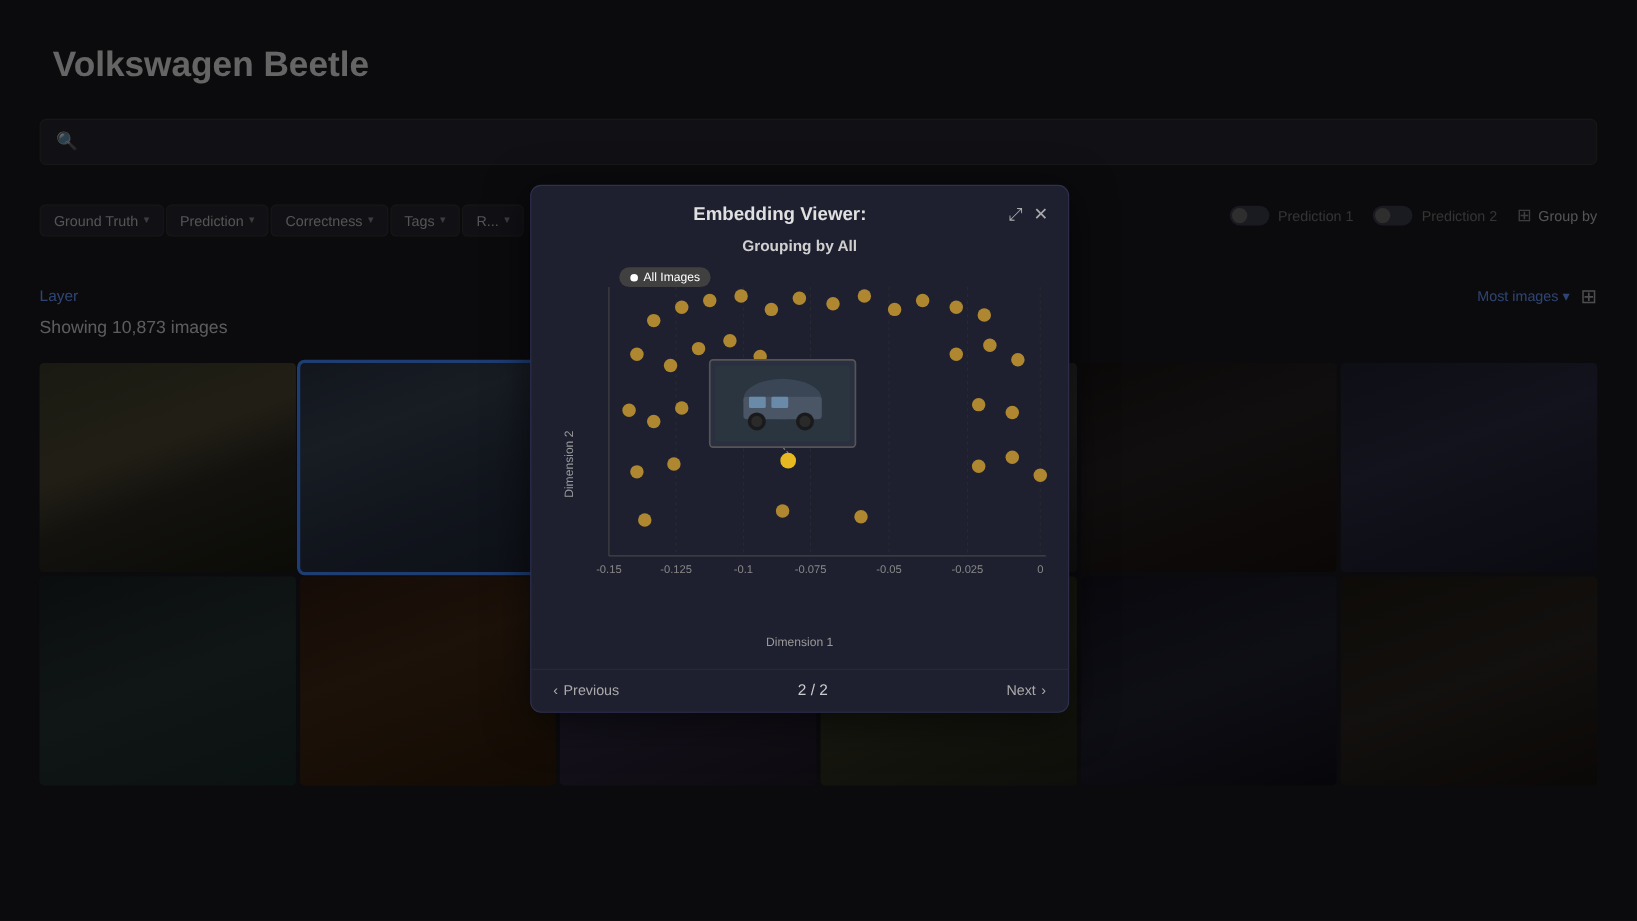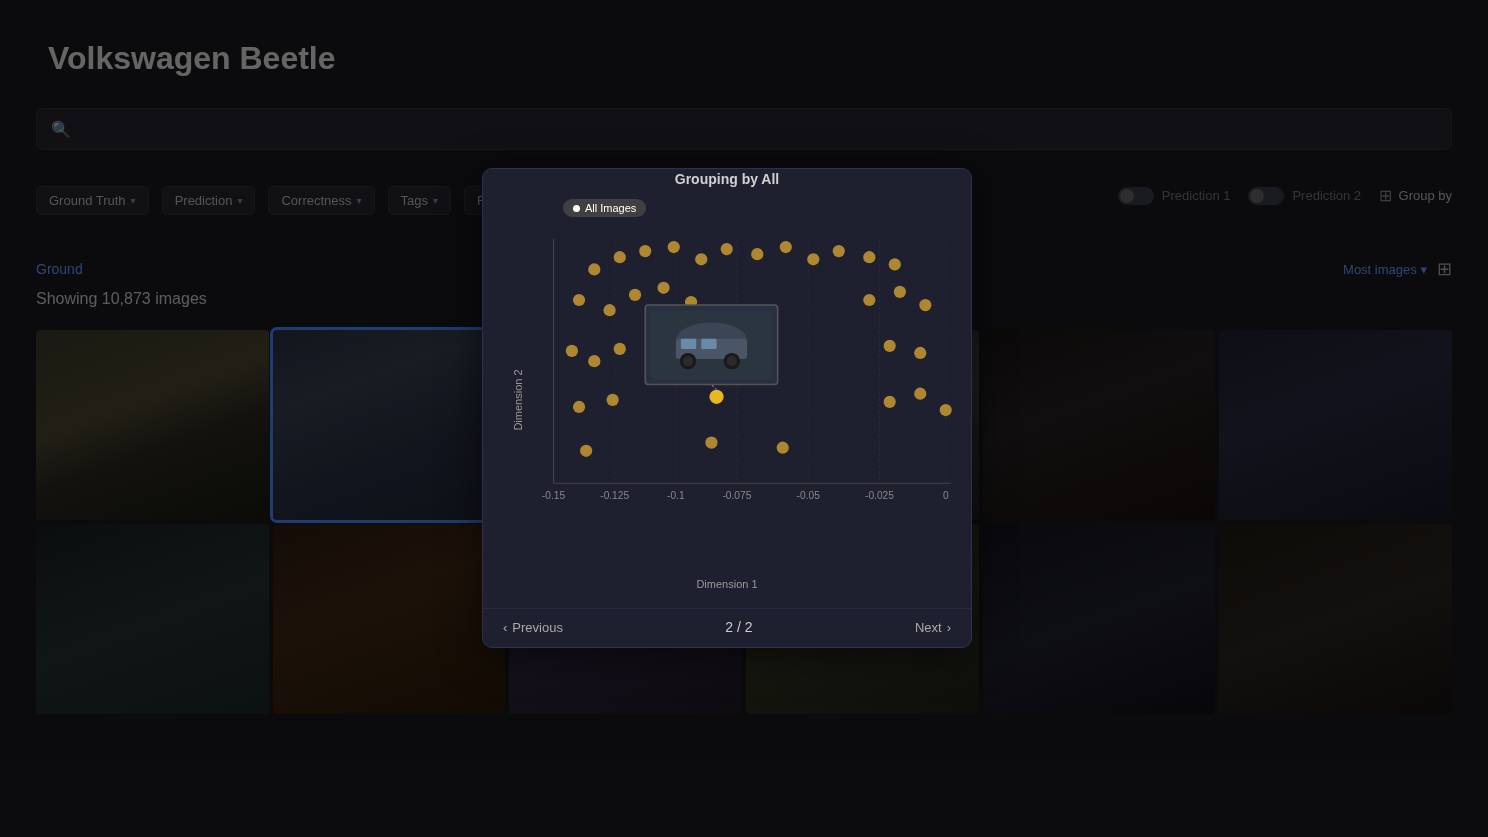--- a/index.html
+++ b/index.html
@@ -50,21 +50,21 @@
 
     
     .filter-bar {
       position: absolute;
       top: 178px;
       left: 36px;
       right: 28px;
       height: 44px;
       display: flex;
       align-items: center;
-      gap: 13px;
+      gap: 2px;
     }
     .filter-btn {
       display: flex;
       align-items: center;
       gap: 5px;
       padding: 6px 12px;
       background: #252530;
       border: 1px solid #333;
       border-radius: 5px;
       color: #bbb;
@@ -405,35 +405,42 @@
     <div class="toggle-switch"></div>
     <span>Prediction 2</span>
   </div>
   <div class="group-by-btn">
     <span class="group-by-icon">⊞</span>
     <span>Group by</span>
   </div>
 </div>
 
 <div class="select-row">
-  <span class="select-link">Ground</span>
+  <span class="select-link">Layer</span>
   <div class="sort-controls">
     <span class="sort-btn">
       <span>Most images</span>
       <span> ▾</span>
     </span>
     <span class="grid-icon">⊞</span>
   </div>
 </div>
 
 <div class="showing-count">Showing 10,873 images</div>
 
 <div class="overlay"></div>
 
 <div class="modal">
+  <div class="modal-header">
+    <div class="modal-title">Embedding Viewer:</div>
+    <div class="modal-actions">
+      <button class="modal-action-btn">⤢</button>
+      <button class="modal-action-btn">✕</button>
+    </div>
+  </div>
 
 
   <div class="modal-subtitle">Grouping by All</div>
 
   <div class="chart-area">
     <div class="all-images-badge">
       <span class="badge-dot"></span>
       <span>All Images</span>
     </div>
     <div class="dimension-y-label">Dimension 2</div>

